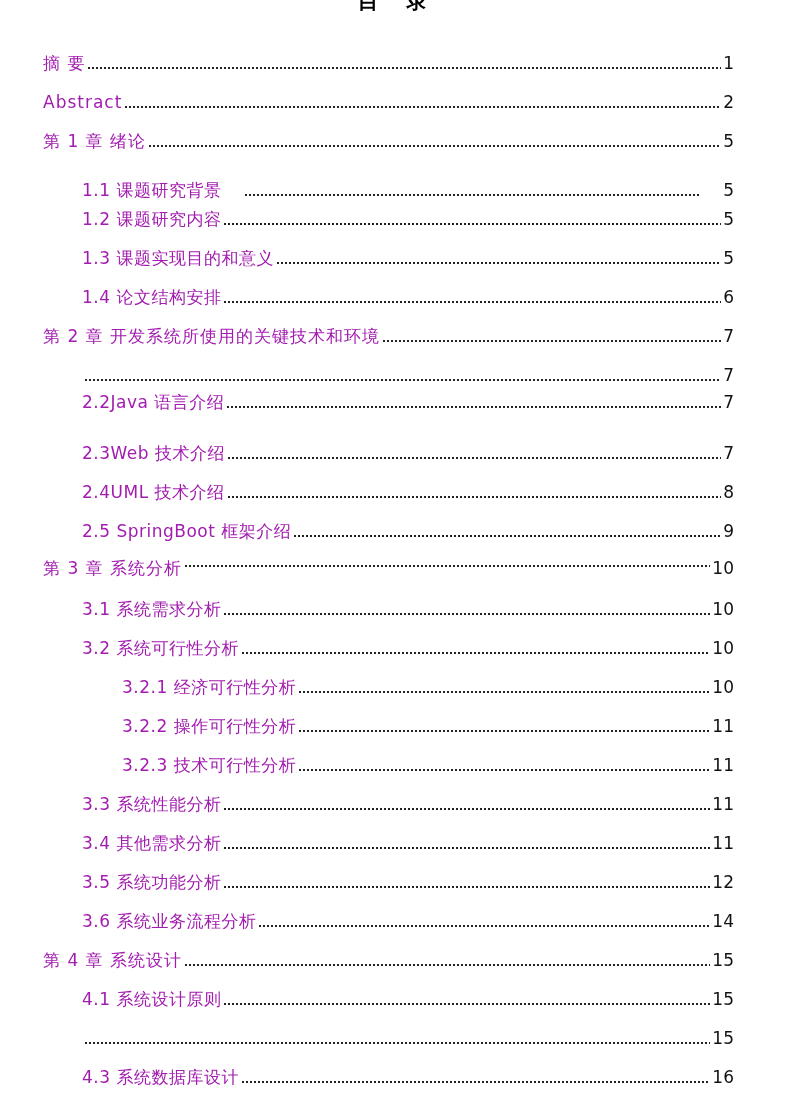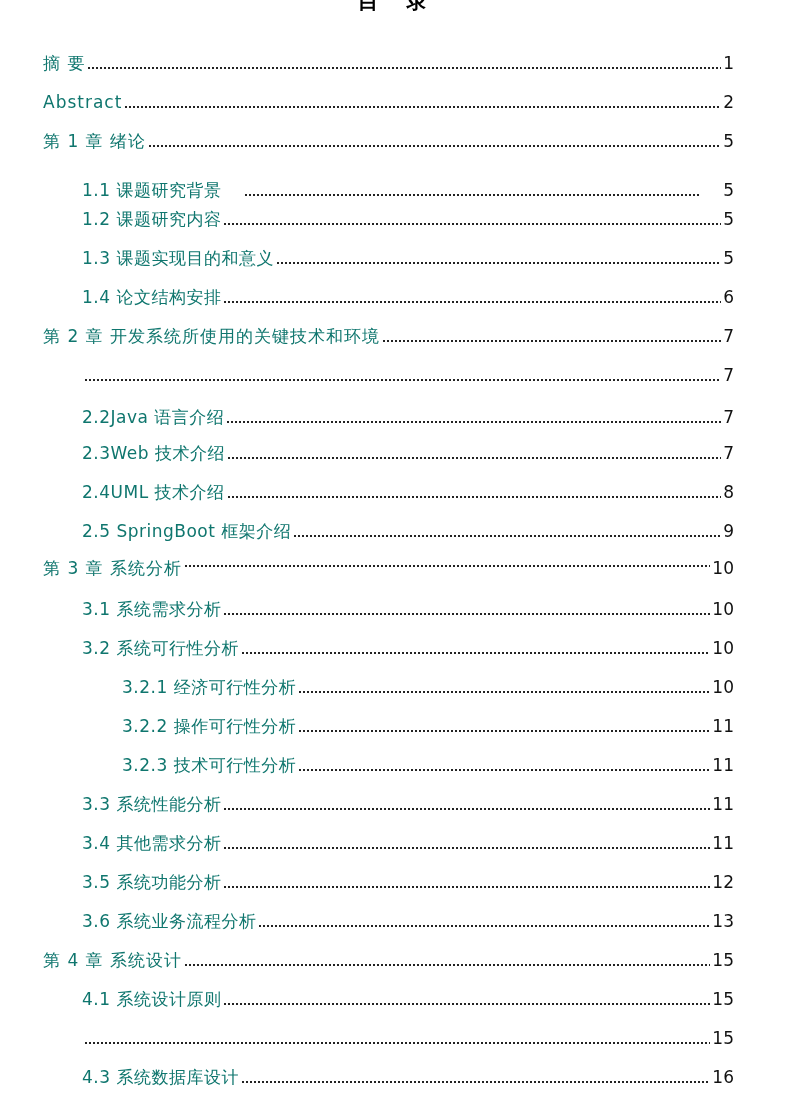--- a/index.html
+++ b/index.html
@@ -42,21 +42,21 @@
       right: 61px;
       font-size: 17px;
       line-height: 22px;
     }
     .toc-row.level-0 { left: 43px; }
     .toc-row.level-1 { left: 82px; }
     .toc-row.level-2 { left: 122px; }
     .toc-label {
       white-space: nowrap;
       flex: 0 0 auto;
-      color: #0f766e;
+      color: #a21caf;
       letter-spacing: 0.5px;
     }
     .toc-label.heading {
       letter-spacing: 1px;
     }
     .toc-leader {
       flex: 1 1 auto;
       height: 2px;
       margin: 0 2px 5px 2px;
       background-image: radial-gradient(circle, #222 0.9px, transparent 1.1px);
@@ -114,21 +114,21 @@
     </div>
     <div class="toc-row level-0" style="top: 293px;">
       <span class="toc-label heading">第 2 章  开发系统所使用的关键技术和环境</span>
       <span class="toc-leader"></span>
       <span class="toc-page">7</span>
     </div>
     <div class="toc-row level-1" style="top: 332px;">
       <span class="toc-leader"></span>
       <span class="toc-page">7</span>
     </div>
-    <div class="toc-row level-1" style="top: 374px;">
+    <div class="toc-row level-1" style="top: 359px;">
       <span class="toc-label">2.2Java 语言介绍</span>
       <span class="toc-leader"></span>
       <span class="toc-page">7</span>
     </div>
     <div class="toc-row level-1" style="top: 410px;">
       <span class="toc-label">2.3Web 技术介绍</span>
       <span class="toc-leader"></span>
       <span class="toc-page">7</span>
     </div>
     <div class="toc-row level-1" style="top: 449px;">
@@ -182,21 +182,21 @@
       <span class="toc-page">11</span>
     </div>
     <div class="toc-row level-1" style="top: 839px;">
       <span class="toc-label">3.5 系统功能分析</span>
       <span class="toc-leader"></span>
       <span class="toc-page">12</span>
     </div>
     <div class="toc-row level-1" style="top: 878px;">
       <span class="toc-label">3.6 系统业务流程分析</span>
       <span class="toc-leader"></span>
-      <span class="toc-page">13</span>
+      <span class="toc-page">14</span>
     </div>
     <div class="toc-row level-0" style="top: 917px;">
       <span class="toc-label heading">第 4 章  系统设计</span>
       <span class="toc-leader"></span>
       <span class="toc-page">15</span>
     </div>
     <div class="toc-row level-1" style="top: 956px;">
       <span class="toc-label">4.1 系统设计原则</span>
       <span class="toc-leader"></span>
       <span class="toc-page">15</span>

